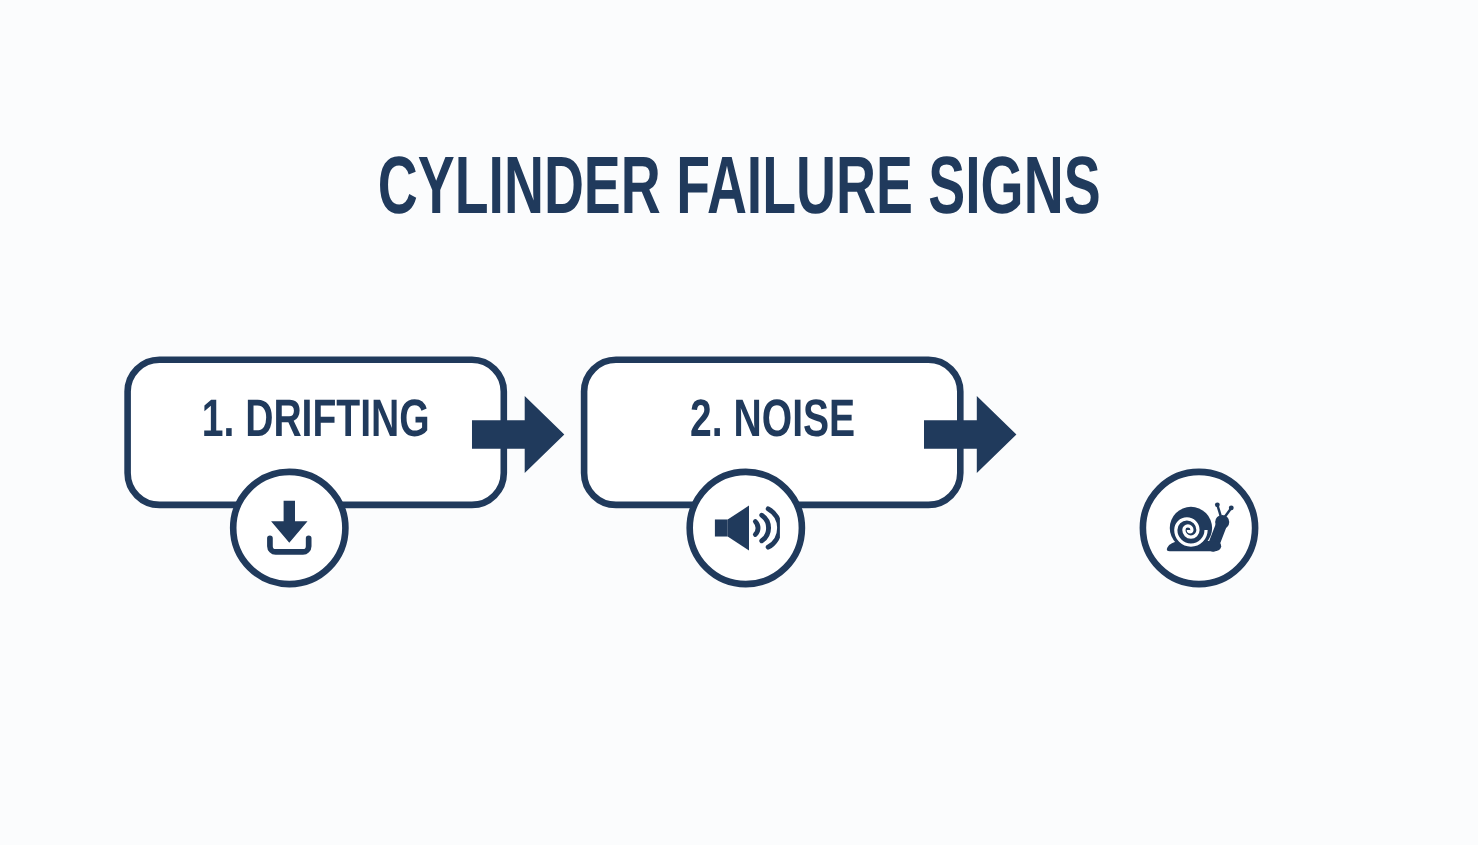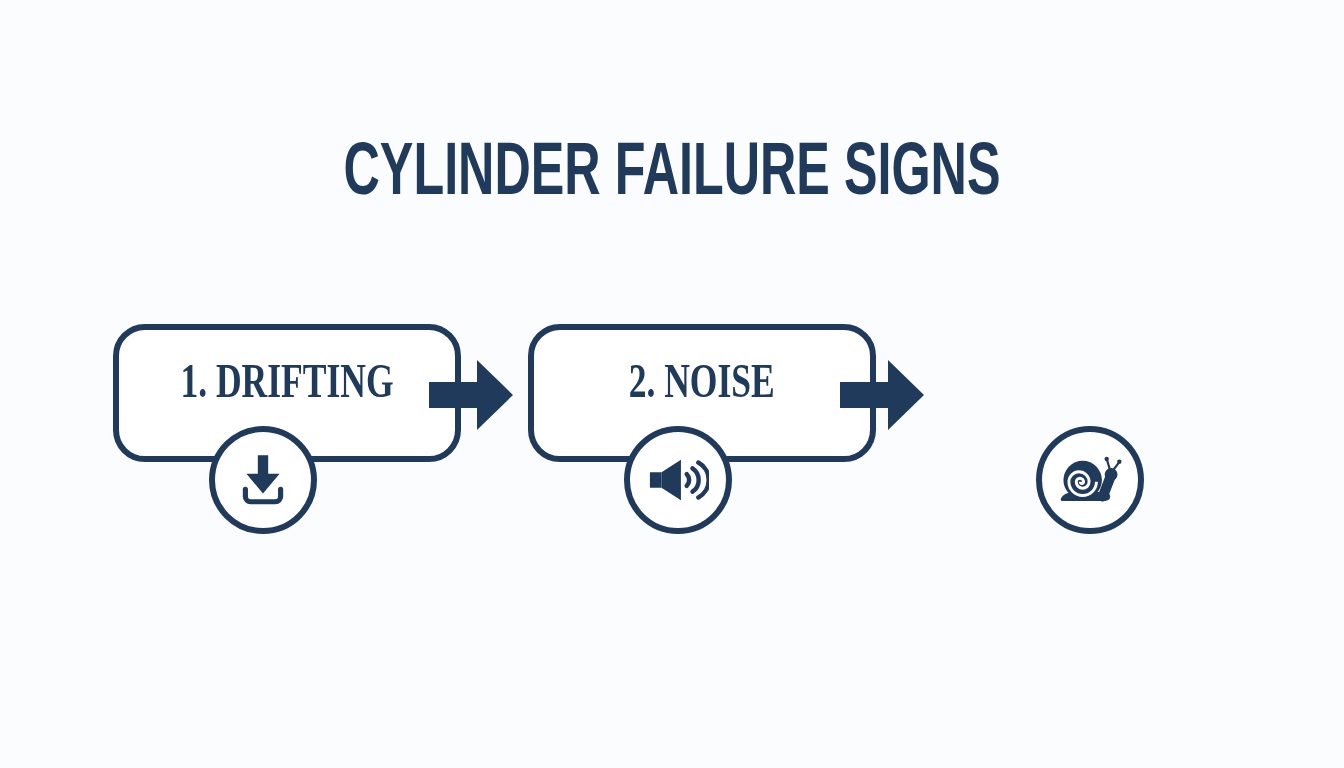--- a/index.html
+++ b/index.html
@@ -33,21 +33,20 @@
     height: 138px;
     box-sizing: border-box;
     border: 6px solid var(--navy, #203a5c);
     border-radius: 32px;
     background: var(--boxfill, #ffffff);
     display: flex;
     align-items: center;
     justify-content: center;
     padding-bottom: 26px;
     z-index: 1;
-    font-family: Liberation Serif, serif;
   }
   .step-1 { left: 113px; }
   .step-2 { left: 528px; }
   .step-3 { left: 938px; }
   .step-label {
     font-size: 48px;
     font-weight: bold;
     white-space: nowrap;
     transform: scaleX(0.74);
     color: var(--navy, #203a5c);

